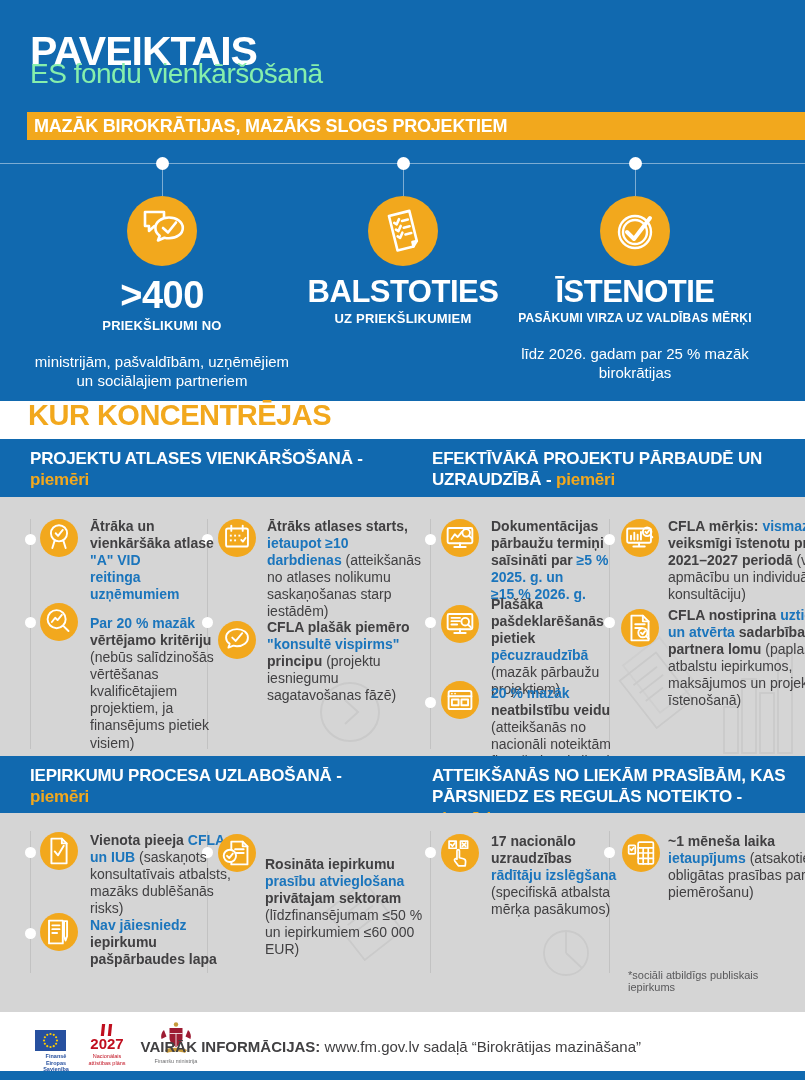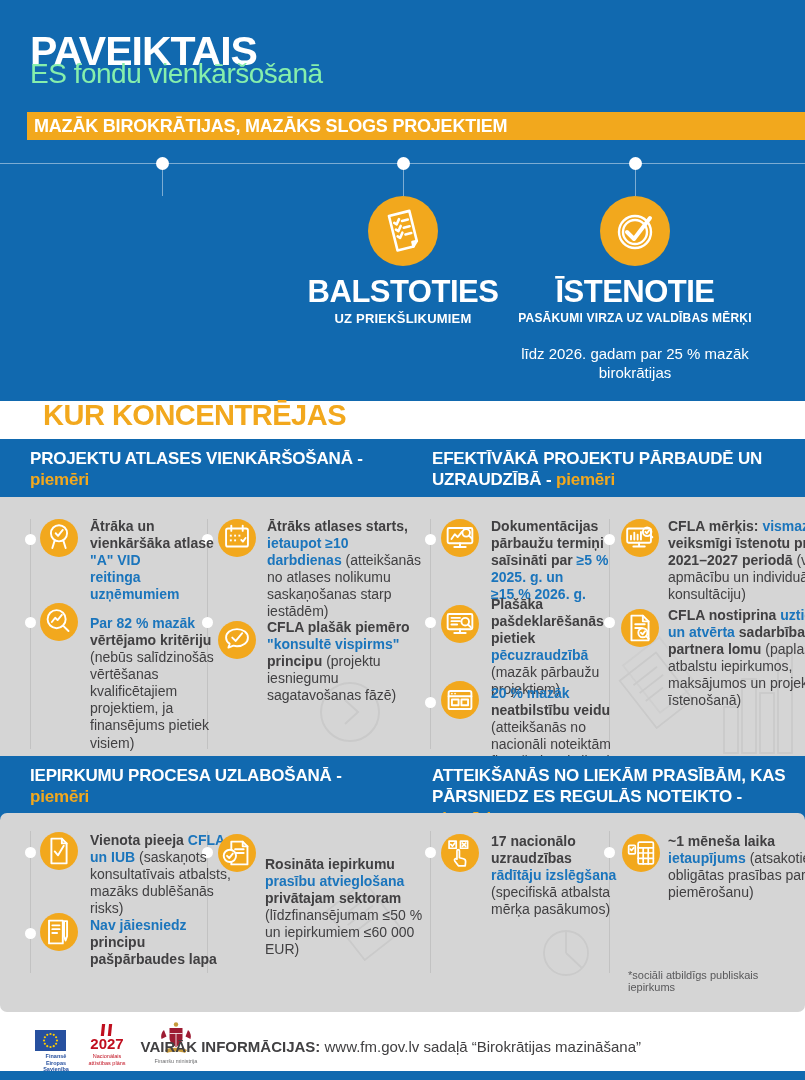--- a/index.html
+++ b/index.html
@@ -25,36 +25,36 @@
   .tl-dot{position:absolute;top:157px;width:13px;height:13px;border-radius:50%;background:#fff;}
   .stat-circle{width:70px;height:70px;border-radius:50%;background:var(--orange);
     display:flex;align-items:center;justify-content:center;margin:0 auto;}
   .stat-col{position:absolute;top:196px;text-align:center;color:#fff;}
   .stat-big{font-size:38px;font-weight:700;margin-top:8px;letter-spacing:-0.5px;}
   .stat-big.sm{font-size:31px;}
   .stat-sub{font-size:13px;font-weight:700;letter-spacing:0.2px;margin-top:1px;}
   .stat-body{font-size:15px;margin-top:20px;line-height:1.25;}
   
   .focus-band{position:absolute;left:0;top:401px;width:805px;height:28px;background:#fff;
-    display:flex;align-items:center;padding-left:43px;}
+    display:flex;align-items:center;padding-left:28px;}
   .focus-accent{color:var(--orange);font-size:29px;font-weight:700;letter-spacing:-0.5px;}
   .focus-rest{color:var(--blue);font-size:28px;font-weight:700;margin-left:9px;letter-spacing:-0.5px;}
   
   .qband{position:absolute;left:0;width:805px;background:var(--blue);}
   .qband1{top:439px;height:58px;}
   .qband2{top:756px;height:64px;}
   .qhead{position:absolute;top:9px;color:#fff;font-size:17px;font-weight:700;line-height:1.25;letter-spacing:-0.2px;}
   .qhead .blocktitle{display:block;}
   .qhead .suffix{color:var(--orange);font-weight:700;}
   .qh-left{left:30px;width:380px;}
   .qh-right{left:432px;width:365px;}
   
   .gray{position:absolute;left:0;width:805px;background:var(--gray-bg);}
   .gray1{top:497px;height:259px;}
-  .gray2{top:813px;height:199px;border-radius:7px;}
+  .gray2{top:813px;height:199px;}
   .sep{position:absolute;width:1px;background:#C2C2C2;}
   .sep-dot{position:absolute;width:11px;height:11px;border-radius:50%;background:#fff;}
   .ic-wrap{position:absolute;width:38px;height:38px;border-radius:50%;background:var(--orange);
     display:flex;align-items:center;justify-content:center;}
   .itx{position:absolute;font-size:14px;line-height:1.22;white-space:pre-line;}
   .seg-b{font-weight:700;color:var(--txt-dark);}
   .seg-a{font-weight:700;color:var(--txt-blue);}
   .seg-r{font-weight:400;color:var(--txt-dark);}
   .footnote{position:absolute;font-size:11px;color:#58585A;}
   .wm{position:absolute;opacity:0.9;}
@@ -80,20 +80,32 @@
   <div class="hero-banner">MAZĀK BIROKRĀTIJAS, MAZĀKS SLOGS PROJEKTIEM</div>
 
   <div class="tl-line"></div>
   <div class="tl-stem" style="left:162px;"></div>
   <div class="tl-stem" style="left:403px;"></div>
   <div class="tl-stem" style="left:635px;"></div>
   <div class="tl-dot" style="left:156px;"></div>
   <div class="tl-dot" style="left:397px;"></div>
   <div class="tl-dot" style="left:629px;"></div>
 
+  <div class="stat-col" style="left:30px;width:264px;">
+    <div class="stat-circle">
+      <svg width="70" height="70" viewBox="0 0 70 70" fill="none" stroke="#fff" stroke-width="2.6" stroke-linecap="round" stroke-linejoin="round">
+        <path d="M18 16 h19 v7 M18 16 v14 h4 v5 l5.5-5 h2"></path>
+        <path d="M42 21.5 c7.8 0 13.8 4.6 13.8 10.4 0 5.8-6 10.4-13.8 10.4-1.6 0-3.2-.2-4.6-.6 L31 44.5 l1.7-4.8 c-2.6-1.9-4.3-4.7-4.3-7.8 0-5.8 6-10.4 13.6-10.4 z" fill="#F2A81D"></path>
+        <polyline points="36,32 41,36.5 49,26.5"></polyline>
+      </svg>
+    </div>
+    <div class="stat-big">&gt;400</div>
+    <div class="stat-sub">PRIEKŠLIKUMI NO</div>
+    <div class="stat-body">ministrijām, pašvaldībām, uzņēmējiem un sociālajiem partneriem</div>
+  </div>
 
   <div class="stat-col" style="left:288px;width:230px;">
     <div class="stat-circle">
       <svg width="70" height="70" viewBox="0 0 70 70" fill="none" stroke="#fff" stroke-width="2.6" stroke-linecap="round" stroke-linejoin="round">
         <g transform="rotate(-14 35 35)">
           <path d="M25 17 h21 v31 l-4.5 4.5 H25 z"></path>
           <path d="M46 48 h-4.5 v4.5"></path>
           <polyline points="28.5,25 30.5,27 34,22.5"></polyline>
             <line x1="36.5" y1="25" x2="42.5" y2="25"></line>
           <polyline points="28.5,32 30.5,34 34,29.5"></polyline>
@@ -184,21 +196,21 @@
 reitinga uzņēmumiem</span></div>
   </div>
   <div>
     <div class="ic-wrap" style="left:40px;top:106px;">
       <svg width="38" height="38" viewBox="0 0 40 40" fill="none" stroke="#fff" stroke-width="2" stroke-linecap="round" stroke-linejoin="round">
         <circle cx="17.5" cy="17" r="9.5"></circle>
           <polyline points="12.5,20 16,15.5 18.5,18 23,12.5"></polyline>
         <line x1="24.5" y1="24" x2="30" y2="29.5"></line>
       </svg>
     </div>
-    <div class="itx" style="left:90px;top:118px;width:128px;"><span class="seg-a">Par 82 % mazāk</span> <span class="seg-b">vērtējamo kritēriju</span> <span class="seg-r">(nebūs salīdzinošās vērtēšanas kvalificētajiem projektiem, ja finansējums pietiek visiem)</span></div>
+    <div class="itx" style="left:90px;top:118px;width:128px;"><span class="seg-a">Par 20 % mazāk</span> <span class="seg-b">vērtējamo kritēriju</span> <span class="seg-r">(nebūs salīdzinošās vērtēšanas kvalificētajiem projektiem, ja finansējums pietiek visiem)</span></div>
   </div>
 
   <div>
     <div class="ic-wrap" style="left:218px;top:22px;">
       <svg width="38" height="38" viewBox="0 0 40 40" fill="none" stroke="#fff" stroke-width="2" stroke-linecap="round" stroke-linejoin="round">
         <rect x="8.5" y="10" width="23" height="19" rx="2"></rect>
         <line x1="14" y1="7" x2="14" y2="12.5"></line>
           <line x1="26" y1="7" x2="26" y2="12.5"></line>
         <rect x="12.5" y="16.5" width="2" height="2" fill="#fff" stroke="none"></rect>
         <rect x="17" y="16.5" width="2" height="2" fill="#fff" stroke="none"></rect>
@@ -345,21 +357,21 @@
   <div>
     <div class="ic-wrap" style="left:40px;top:100px;">
       <svg width="38" height="38" viewBox="0 0 40 40" fill="none" stroke="#fff" stroke-width="2" stroke-linecap="round" stroke-linejoin="round">
         <path d="M9.5 32 V8 h14.5 v24 z"></path>
         <line x1="13" y1="13" x2="20.5" y2="13"></line>
           <line x1="13" y1="17" x2="20.5" y2="17"></line>
           <line x1="13" y1="21" x2="18" y2="21"></line>
         <path d="M28.5 8.5 v16 l-1.6 4.5 -1.6 -4.5 v-16 z"></path>
       </svg>
     </div>
-    <div class="itx" style="left:90px;top:104px;width:152px;"><span class="seg-a">Nav jāiesniedz</span> <span class="seg-b">principu pašpārbaudes lapa</span></div>
+    <div class="itx" style="left:90px;top:104px;width:152px;"><span class="seg-a">Nav jāiesniedz</span> <span class="seg-b">iepirkumu pašpārbaudes lapa</span></div>
   </div>
 
   <div>
     <div class="ic-wrap" style="left:218px;top:21px;">
       <svg width="38" height="38" viewBox="0 0 40 40" fill="none" stroke="#fff" stroke-width="2" stroke-linecap="round" stroke-linejoin="round">
         <path d="M14 32 V8 h12 l5 5 v19 z"></path>
           <path d="M26 8 v5 h5"></path>
         <line x1="18" y1="16" x2="27" y2="16"></line>
           <line x1="18" y1="20" x2="27" y2="20"></line>
         <circle cx="12.5" cy="23" r="6.5" fill="#F2A81D"></circle>

